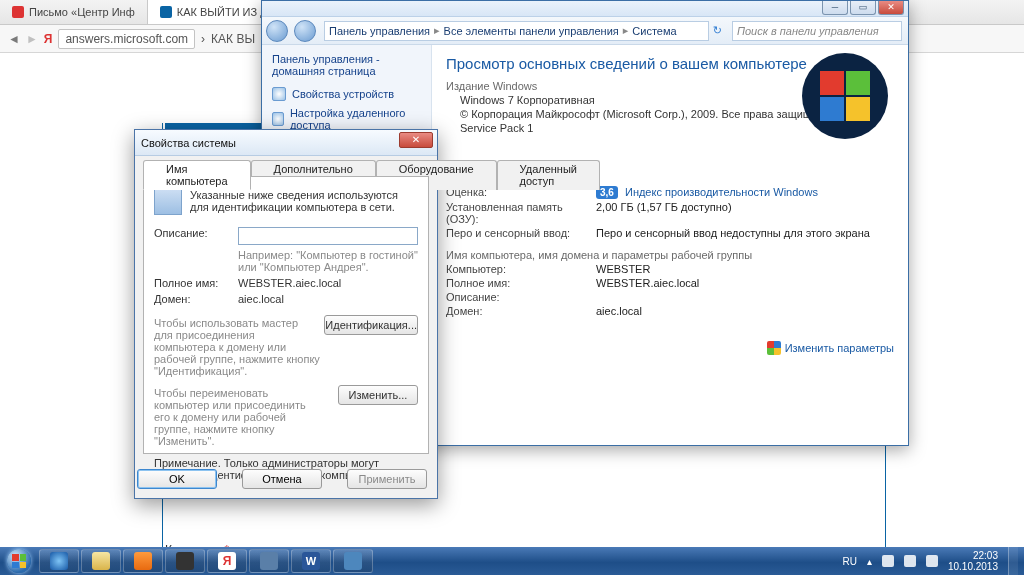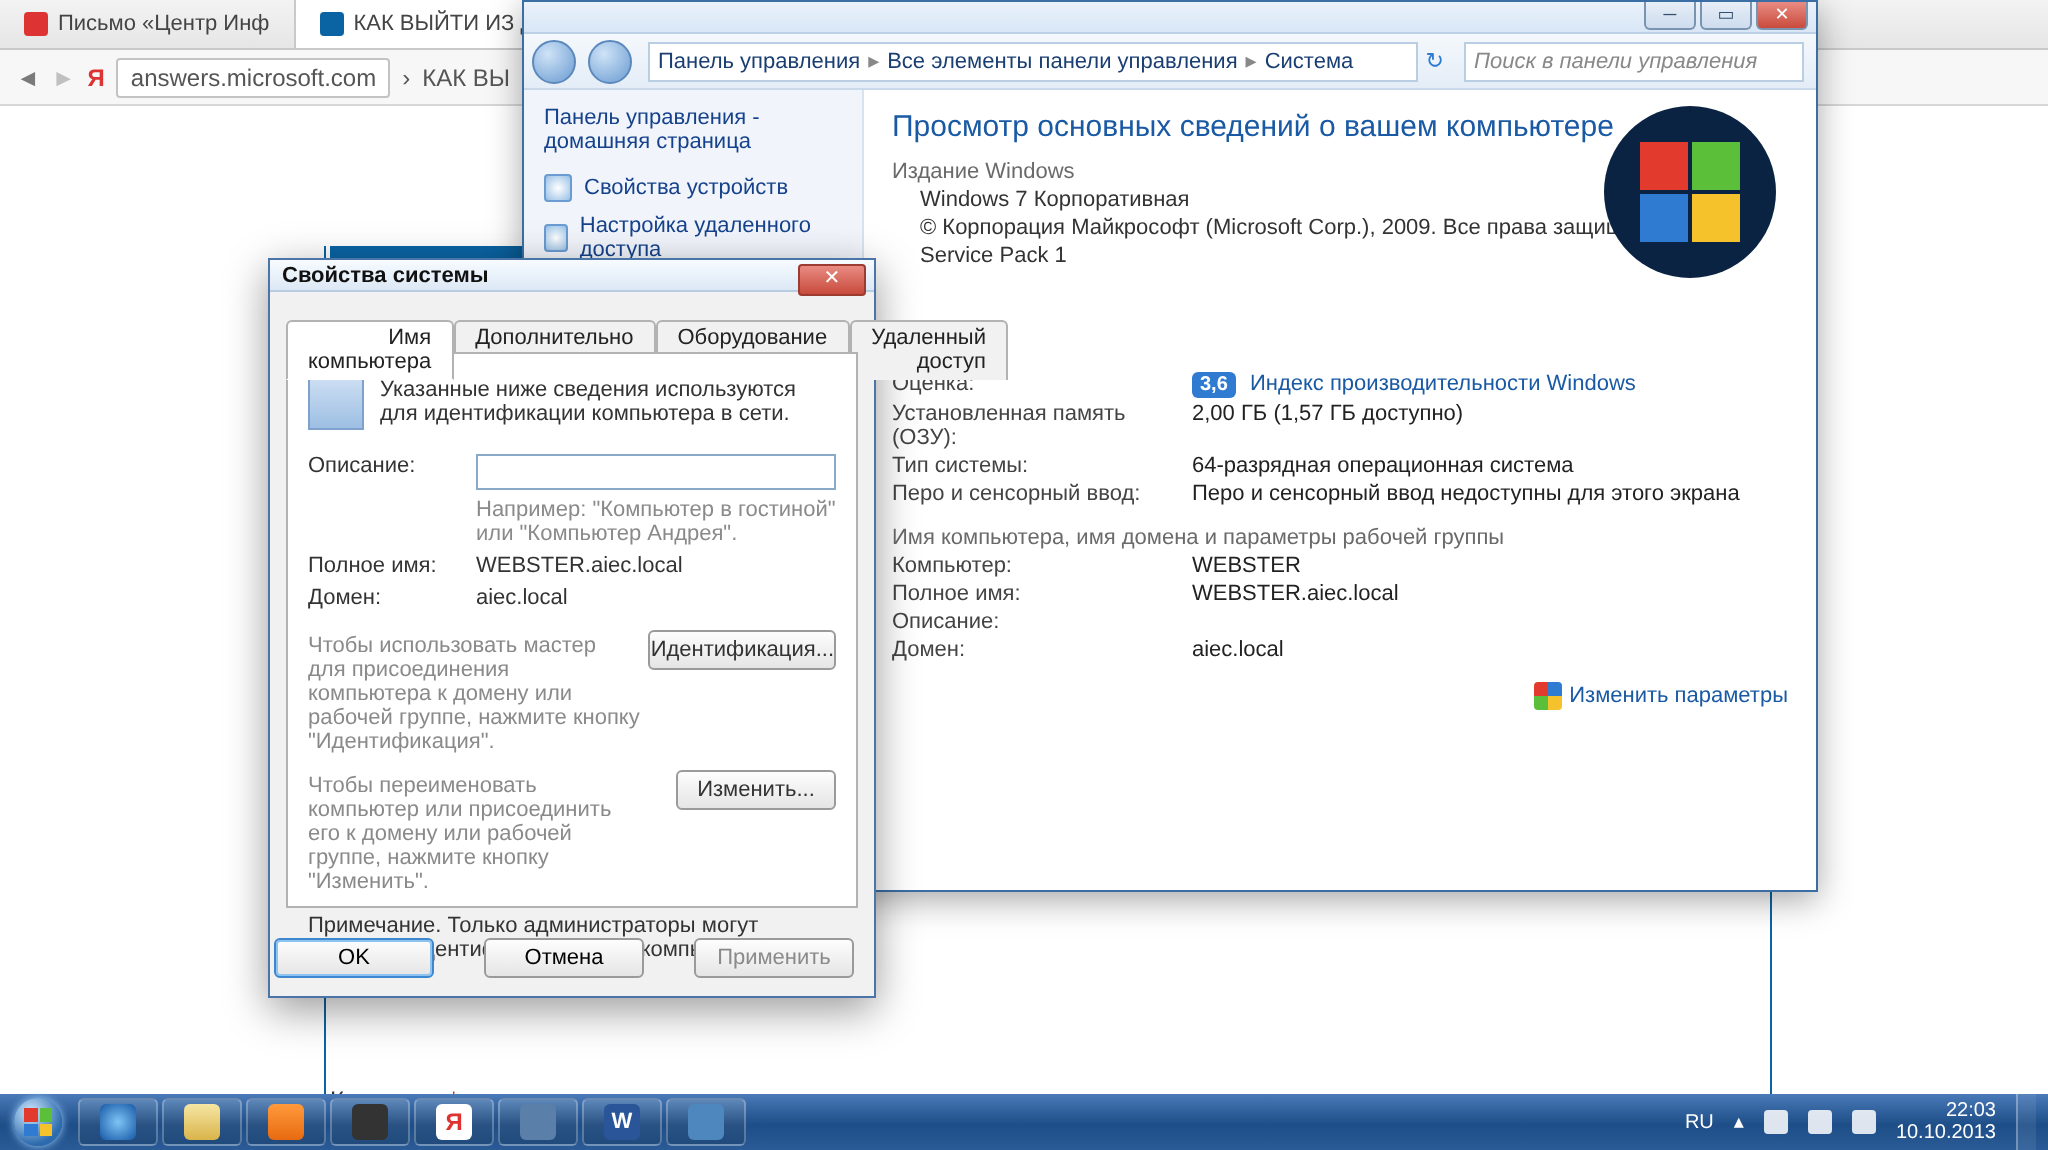--- a/index.html
+++ b/index.html
@@ -50,24 +50,24 @@
 .win-logo span:nth-child(1){background:#e23b2e;}
 .win-logo span:nth-child(2){background:#5bbf3a;}
 .win-logo span:nth-child(3){background:#2e7bd1;}
 .win-logo span:nth-child(4){background:#f5c22b;}
 .badge { display:inline-block; background:#2e7bd1; color:#fff; border-radius:3px; padding:1px 4px; font-size:10px; font-weight:bold; margin-right:4px;}
 .shield-link { position:absolute; right:14px; top:296px; font-size:11px; color:#1a5aa4; display:flex; align-items:center; gap:4px; }
 .shield { width:14px; height:14px; background:conic-gradient(#2e7bd1 0 25%,#f5c22b 0 50%,#5bbf3a 0 75%,#e23b2e 0); border-radius:2px; }
 
 
 .dlg { position:absolute; left:134px; top:129px; width:304px; height:370px; background:#f1f1f1; border:1px solid #4b74a7; box-shadow:0 6px 20px rgba(0,0,0,.4); }
-.dlg-title { height:16px; background:linear-gradient(#f7fbff,#dce8f5); border-bottom:1px solid #b7cce3; display:flex; align-items:center; font-size:11px; padding-left:6px; color:#111;font-weight:bold; }
+.dlg-title { height:26px; background:linear-gradient(#f7fbff,#dce8f5); border-bottom:1px solid #b7cce3; display:flex; align-items:center; font-size:11px; padding-left:6px; color:#111; }
 .dlg-close { position:absolute; right:4px; top:2px; width:34px; height:16px; background:linear-gradient(#e98b83,#c84b3c); border:1px solid #9c3b2f; border-radius:2px; color:#fff; font-size:10px; text-align:center; line-height:14px;}
 .dlg-tabs { position:absolute; left:8px; top:30px; right:8px; display:flex; font-size:11px; }
-.dlg-tab { border:1px solid #b2b2b2; border-bottom:none; padding:2px 10px; background:#f1f1f1; color:#222; border-top-left-radius:3px; border-top-right-radius:3px;text-align:right; }
+.dlg-tab { border:1px solid #b2b2b2; border-bottom:none; padding:2px 22px; background:#f1f1f1; color:#222; border-top-left-radius:3px; border-top-right-radius:3px; }
 .dlg-tab.active { background:#fff; border-bottom:1px solid #fff; z-index:2; position:relative; }
 .dlg-panel { position:absolute; left:8px; right:8px; top:46px; bottom:44px; background:#fff; border:1px solid #b2b2b2; padding:10px; font-size:11px; color:#333; }
 .dlg-icon { width:28px; height:28px; float:left; margin-right:8px; background:linear-gradient(#cfe0f4,#9dbfe3); border:1px solid #7da3cc; }
 .dlg-panel p { margin:2px 0; }
 .dlg-row { display:flex; margin:4px 0; }
 .dlg-row .k { width:84px; }
 .dlg-input { flex:1; height:18px; border:1px solid #8aa8c8; background:#fff; }
 .dim { color:#8a8a8a; }
 .dlg-btn { display:inline-block; min-width:80px; height:20px; border:1px solid #9a9a9a; background:linear-gradient(#fdfdfd,#e5e5e5); font-size:11px; text-align:center; line-height:18px; border-radius:3px;margin-left:19px; }
 .dlg-btn.right { float:right; }
@@ -179,24 +179,20 @@
         <span class="v">
           <span class="badge">3,6</span>
           <span class="cp-link">Индекс производительности Windows</span>
         </span>
       </div>
       <div class="cp-row">
           <span class="k">Установленная память (ОЗУ):</span>
           <span class="v">2,00 ГБ (1,57 ГБ доступно)</span>
         </div>
       <div class="cp-row">
-          <span class="k">Тип системы:</span>
-          <span class="v">64-разрядная операционная система</span>
-        </div>
-      <div class="cp-row">
           <span class="k">Перо и сенсорный ввод:</span>
           <span class="v">Перо и сенсорный ввод недоступны для этого экрана</span>
         </div>
 
       <div class="cp-sec-label">Имя компьютера, имя домена и параметры рабочей группы</div>
       <div class="cp-row">
           <span class="k">Компьютер:</span>
           <span class="v">WEBSTER</span>
         </div>
       <div class="cp-row">

